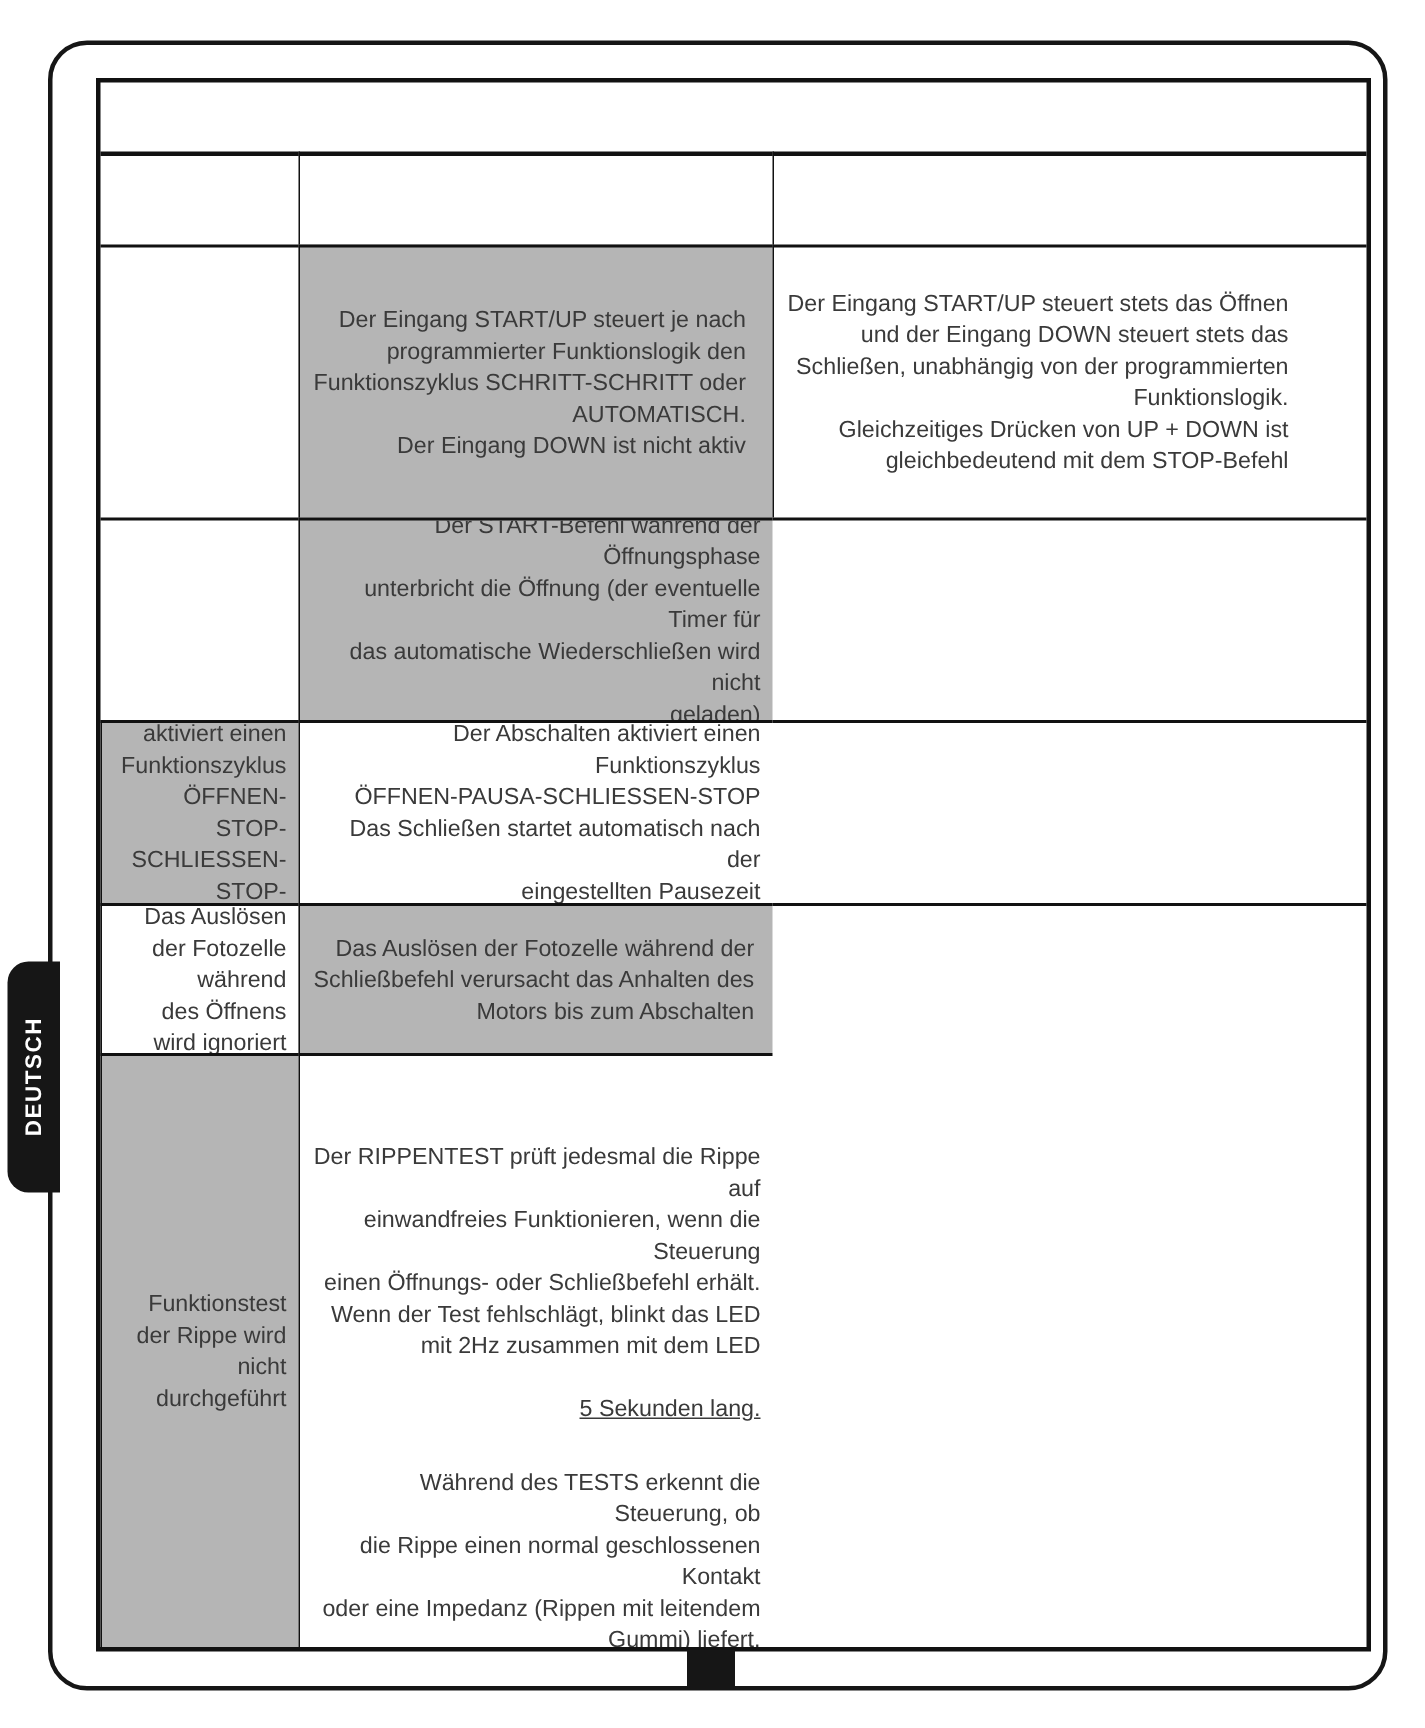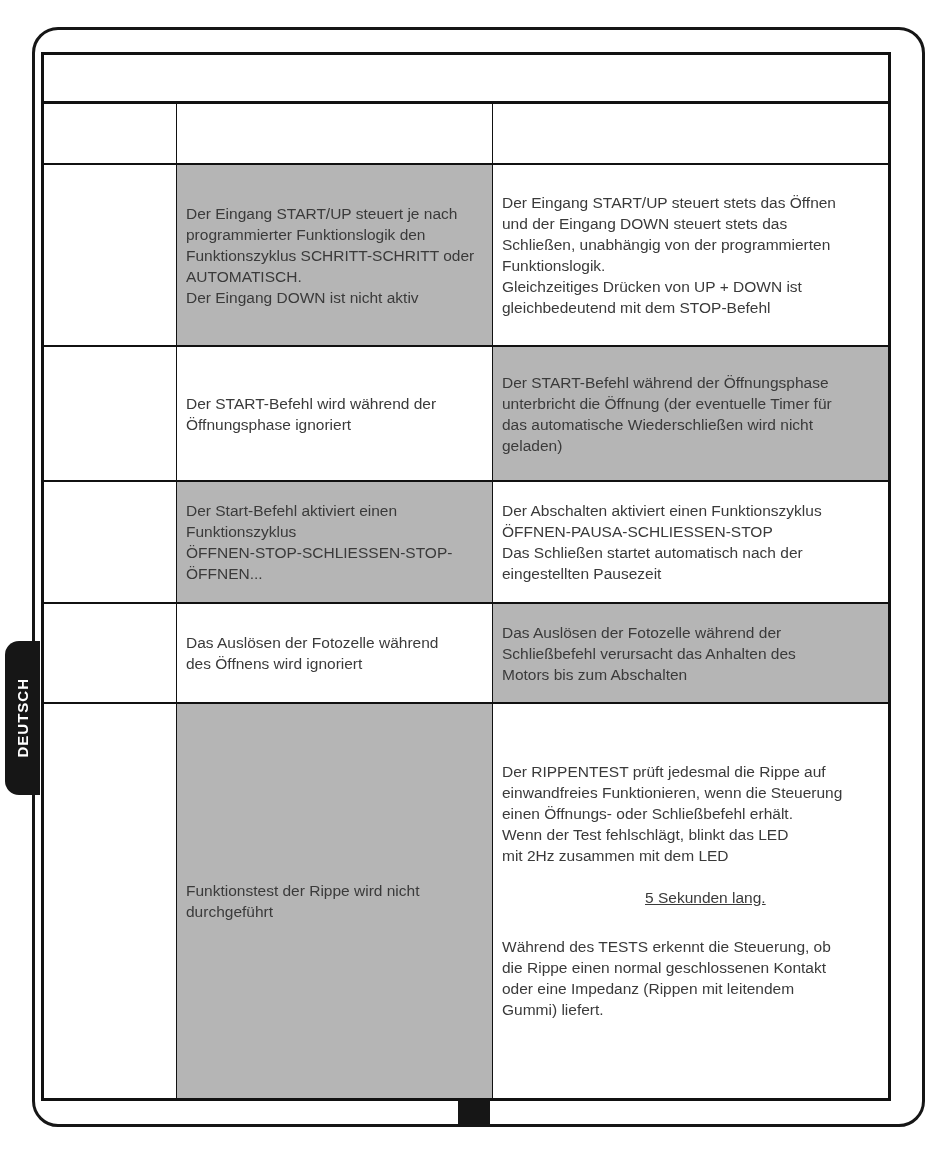--- a/index.html
+++ b/index.html
@@ -6,25 +6,26 @@
   body {
     width:950px; height:1152px; position:relative; background:#ffffff;
     font-family:"Liberation Sans", sans-serif; overflow:hidden;
   }
   .frame {
     position:absolute; left:32px; top:27px; width:893px; height:1100px;
     border:3px solid #161616; border-radius:26px; box-sizing:border-box;
     background:#ffffff;
   }
   .tbl {
-    position:absolute; left:41px; top:52px; width:850px; height:1049px;
+    position:absolute; left:64px; top:52px; width:850px; height:1049px;
     box-sizing:border-box; border:3px solid #111111; background:#ffffff;
     display:grid;
     grid-template-columns:132px 316px 1fr;
     grid-template-rows:46px 62px 182px 135px 122px 100px 1fr;
+    text-align:right;
   }
   .cell {
     box-sizing:border-box; border-left:1px solid #111111; border-top:2px solid #111111;
     padding:6px 8px 6px 9px; font-size:15.5px; line-height:21px; color:#3a3a3a;
     white-space:pre-line; display:flex; align-items:center; overflow:hidden;
   }
   .cell.no-left { border-left:none; }
   .cell.no-top  { border-top:none; }
   .cell.hdr-top { border-top:3px solid #111111; }
   .cell.title-row { grid-column:1 / -1; }
@@ -70,22 +71,20 @@
 AUTOMATISCH.
 Der Eingang DOWN ist nicht aktiv</div>
   <div class="cell">Der Eingang START/UP steuert stets das Öffnen
 und der Eingang DOWN steuert stets das
 Schließen, unabhängig von der programmierten
 Funktionslogik.
 Gleichzeitiges Drücken von UP + DOWN ist
 gleichbedeutend mit dem STOP-Befehl</div>
 
   <div class="cell no-left"></div>
-  <div class="cell">Der START-Befehl wird während der
-Öffnungsphase ignoriert</div>
   <div class="cell shaded">Der START-Befehl während der Öffnungsphase
 unterbricht die Öffnung (der eventuelle Timer für
 das automatische Wiederschließen wird nicht
 geladen)</div>
 
   <div class="cell no-left"></div>
   <div class="cell shaded">Der Start-Befehl aktiviert einen
 Funktionszyklus
 ÖFFNEN-STOP-SCHLIESSEN-STOP-
 ÖFFNEN...</div>

